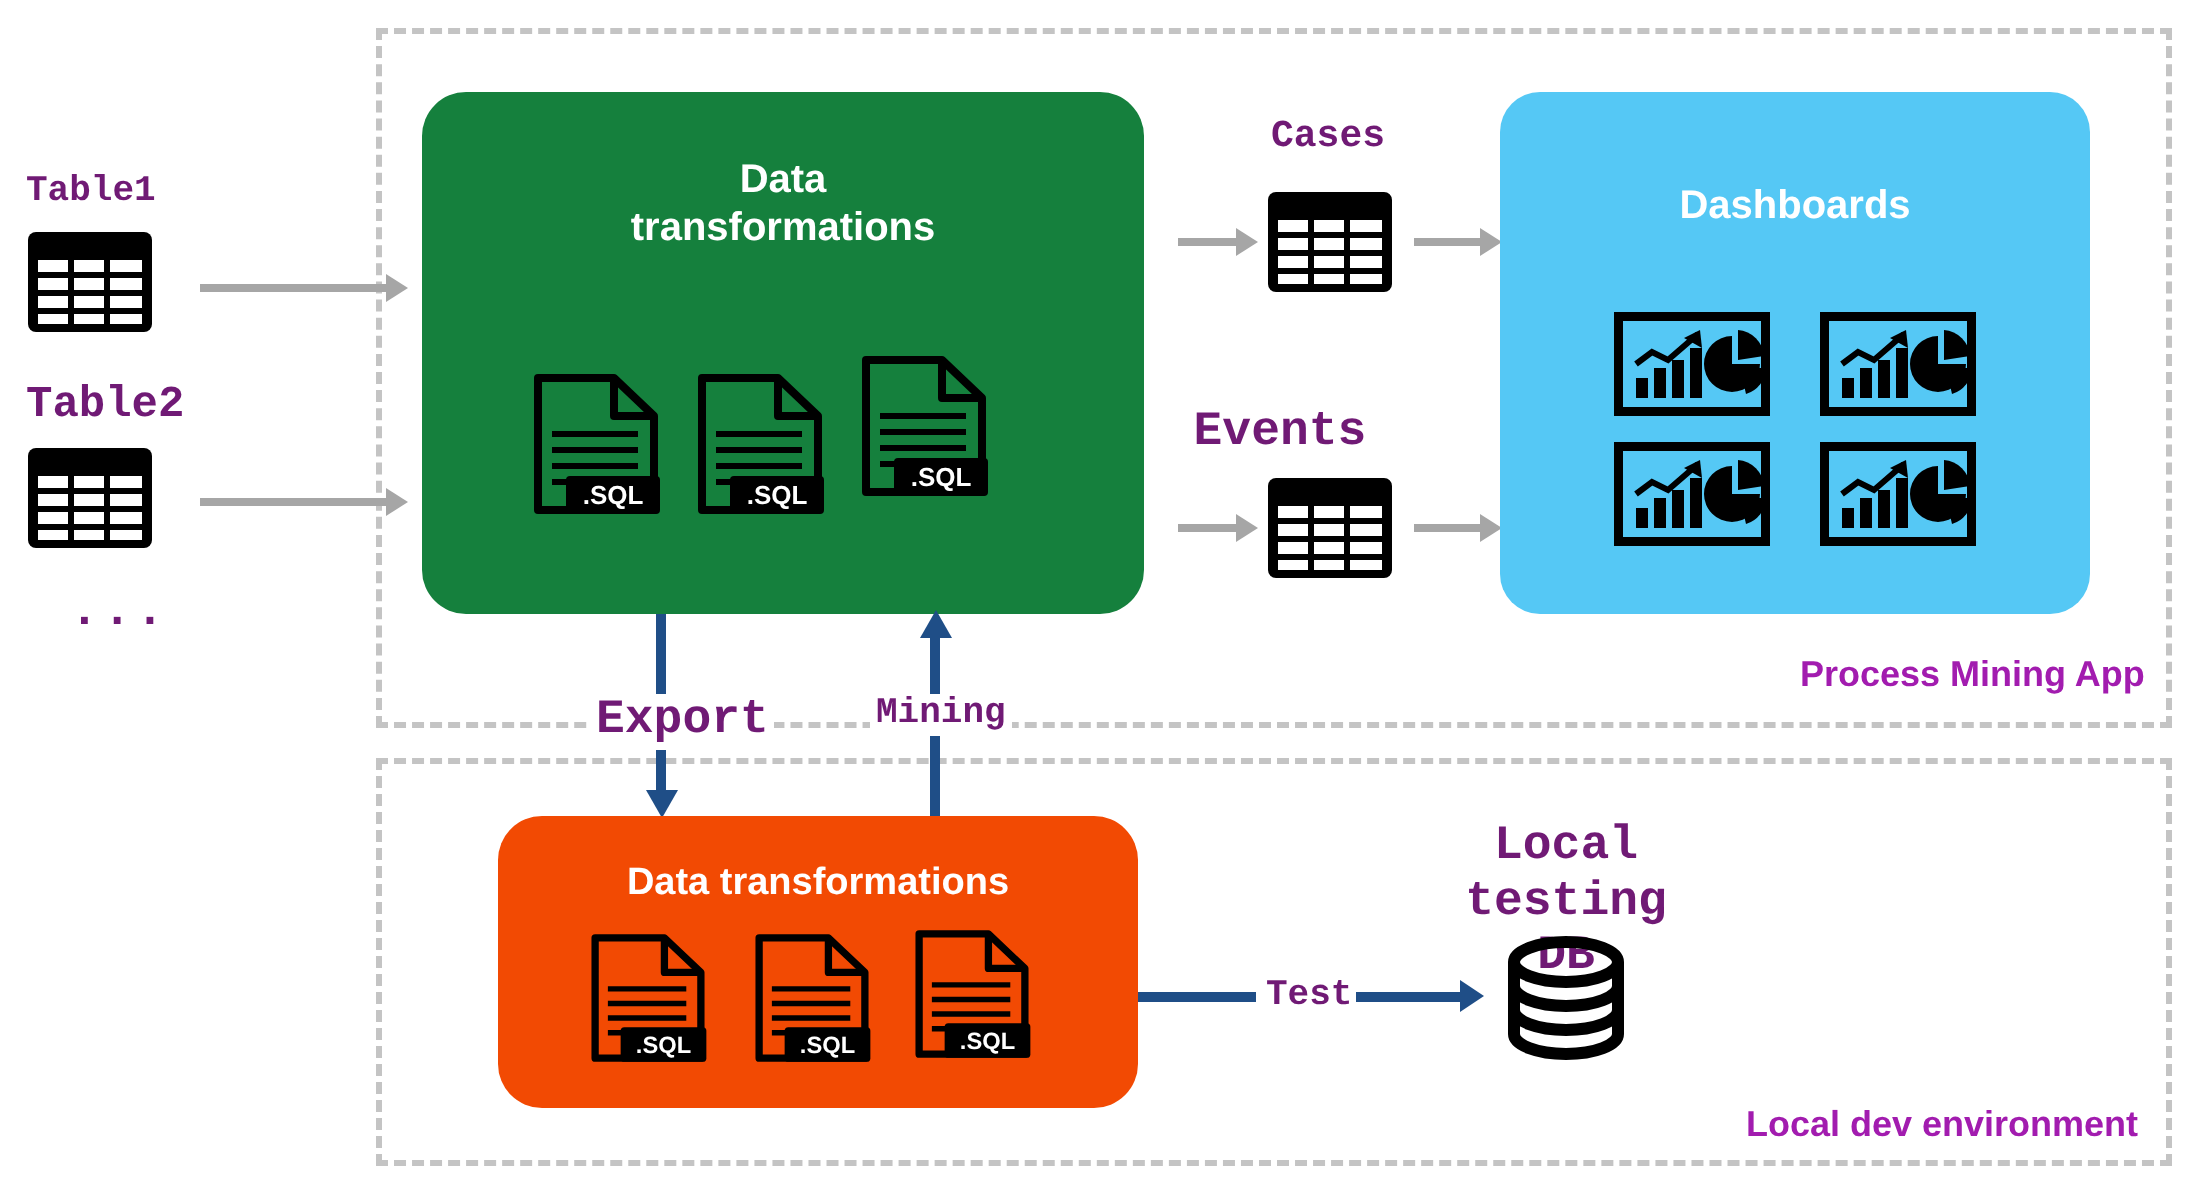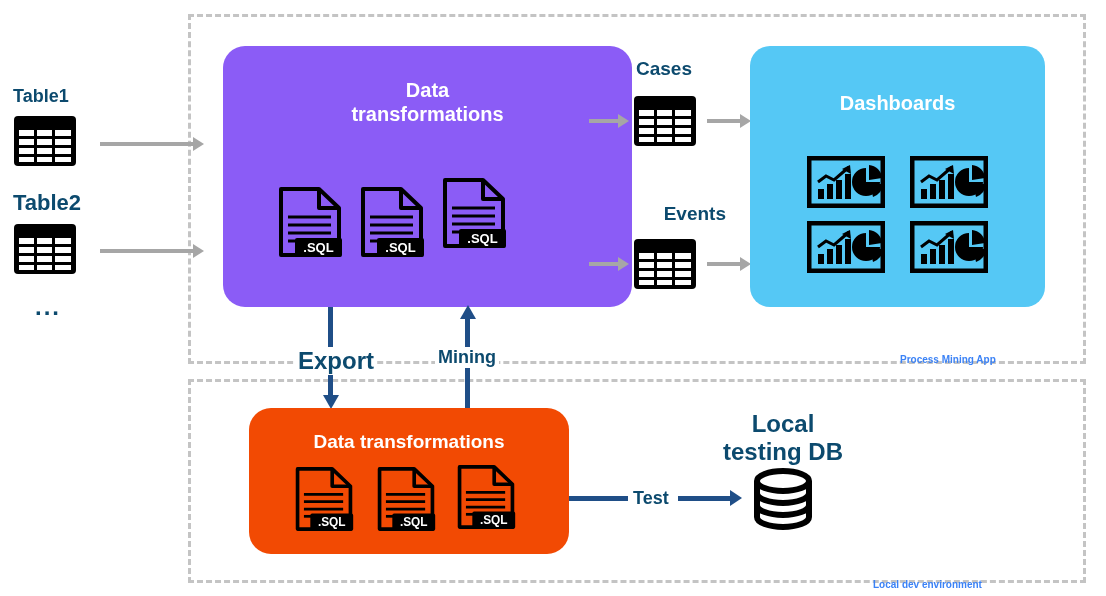--- a/index.html
+++ b/index.html
@@ -22,24 +22,23 @@
   
   .region {
     position: absolute;
     border: 3px dashed #c4c4c4;
     box-sizing: border-box;
     background: transparent;
   }
   .region-label {
     position: absolute;
     font-weight: bold;
-    font-size: 10px;
-    color: #3b82f6;
+    font-size: 18px;
+    color: #a21caf;
     white-space: nowrap;
-    margin-top: 27px;
   }
 
   
   .panel {
     position: absolute;
     border-radius: 22px;
     box-sizing: border-box;
   }
   .panel-title {
     position: absolute;
@@ -49,23 +48,24 @@
     color: #ffffff;
     font-weight: bold;
     line-height: 1.18;
     white-space: pre-line;
   }
 
   
   .lbl {
     position: absolute;
     font-weight: bold;
-    color: #0c4a6e;
+    color: #701a75;
     white-space: pre-line;
     line-height: 1.15;
+    font-family: Liberation Mono, monospace;
   }
   .lbl-center { text-align: center; }
 
   
   .arrow-h {
     position: absolute;
     height: 4px;
   }
   .arrow-h .shaft {
     position: absolute;
@@ -157,21 +157,21 @@
 
   <div class="arrow-h" style="left:100px; top:142px; width:104px;">
     <div class="shaft" style="background:#a6a6a6;"></div>
     <div class="head" style="border-left:11px solid #a6a6a6;"></div>
   </div>
   <div class="arrow-h" style="left:100px; top:249px; width:104px;">
     <div class="shaft" style="background:#a6a6a6;"></div>
     <div class="head" style="border-left:11px solid #a6a6a6;"></div>
   </div>
 
-  <div class="panel" style="left:223px; top:46px; width:409px; height:261px; background:#8b5cf6;">
+  <div class="panel" style="left:211px; top:46px; width:361px; height:261px; background:#15803d;">
     <div class="panel-title" style="top:33px; font-size:20px;">Data
 transformations</div>
 
     <div class="abs" style="left:53px; top:140px; width:68px; height:72px;">
       <svg width="68" height="72" viewBox="0 0 68 72">
         <path d="M5 3 h38 l20 19 v47 h-58 z" fill="none" stroke="#000000" stroke-width="4" stroke-linejoin="round"></path>
         <path d="M43 3 v19 h20" fill="none" stroke="#000000" stroke-width="4" stroke-linejoin="round"></path>
         <g stroke="#000000" stroke-width="3">
           <line x1="12" y1="31" x2="55" y2="31"></line>
           <line x1="12" y1="39" x2="55" y2="39"></line>
@@ -226,21 +226,21 @@
         <rect x="5" y="32" width="15" height="6"></rect>
         <rect x="23" y="32" width="15" height="6"></rect>
         <rect x="41" y="32" width="16" height="6"></rect>
         <rect x="5" y="41" width="15" height="5"></rect>
         <rect x="23" y="41" width="15" height="5"></rect>
         <rect x="41" y="41" width="16" height="5"></rect>
       </g>
     </svg>
   </div>
 
-  <div class="lbl lbl-center" style="left:610px; top:203px; width:116px; font-size:19px;text-align:right;">Events</div>
+  <div class="lbl lbl-center" style="left:582px; top:203px; width:116px; font-size:24px;">Events</div>
   <div class="abs" style="left:634px; top:239px; width:62px; height:50px;">
     <svg width="62" height="50" viewBox="0 0 62 50">
       <rect x="0" y="0" width="62" height="50" rx="4" fill="#000000"></rect>
       <g fill="#ffffff">
         <rect x="5" y="14" width="15" height="6"></rect>
         <rect x="23" y="14" width="15" height="6"></rect>
         <rect x="41" y="14" width="16" height="6"></rect>
         <rect x="5" y="23" width="15" height="6"></rect>
         <rect x="23" y="23" width="15" height="6"></rect>
         <rect x="41" y="23" width="16" height="6"></rect>

